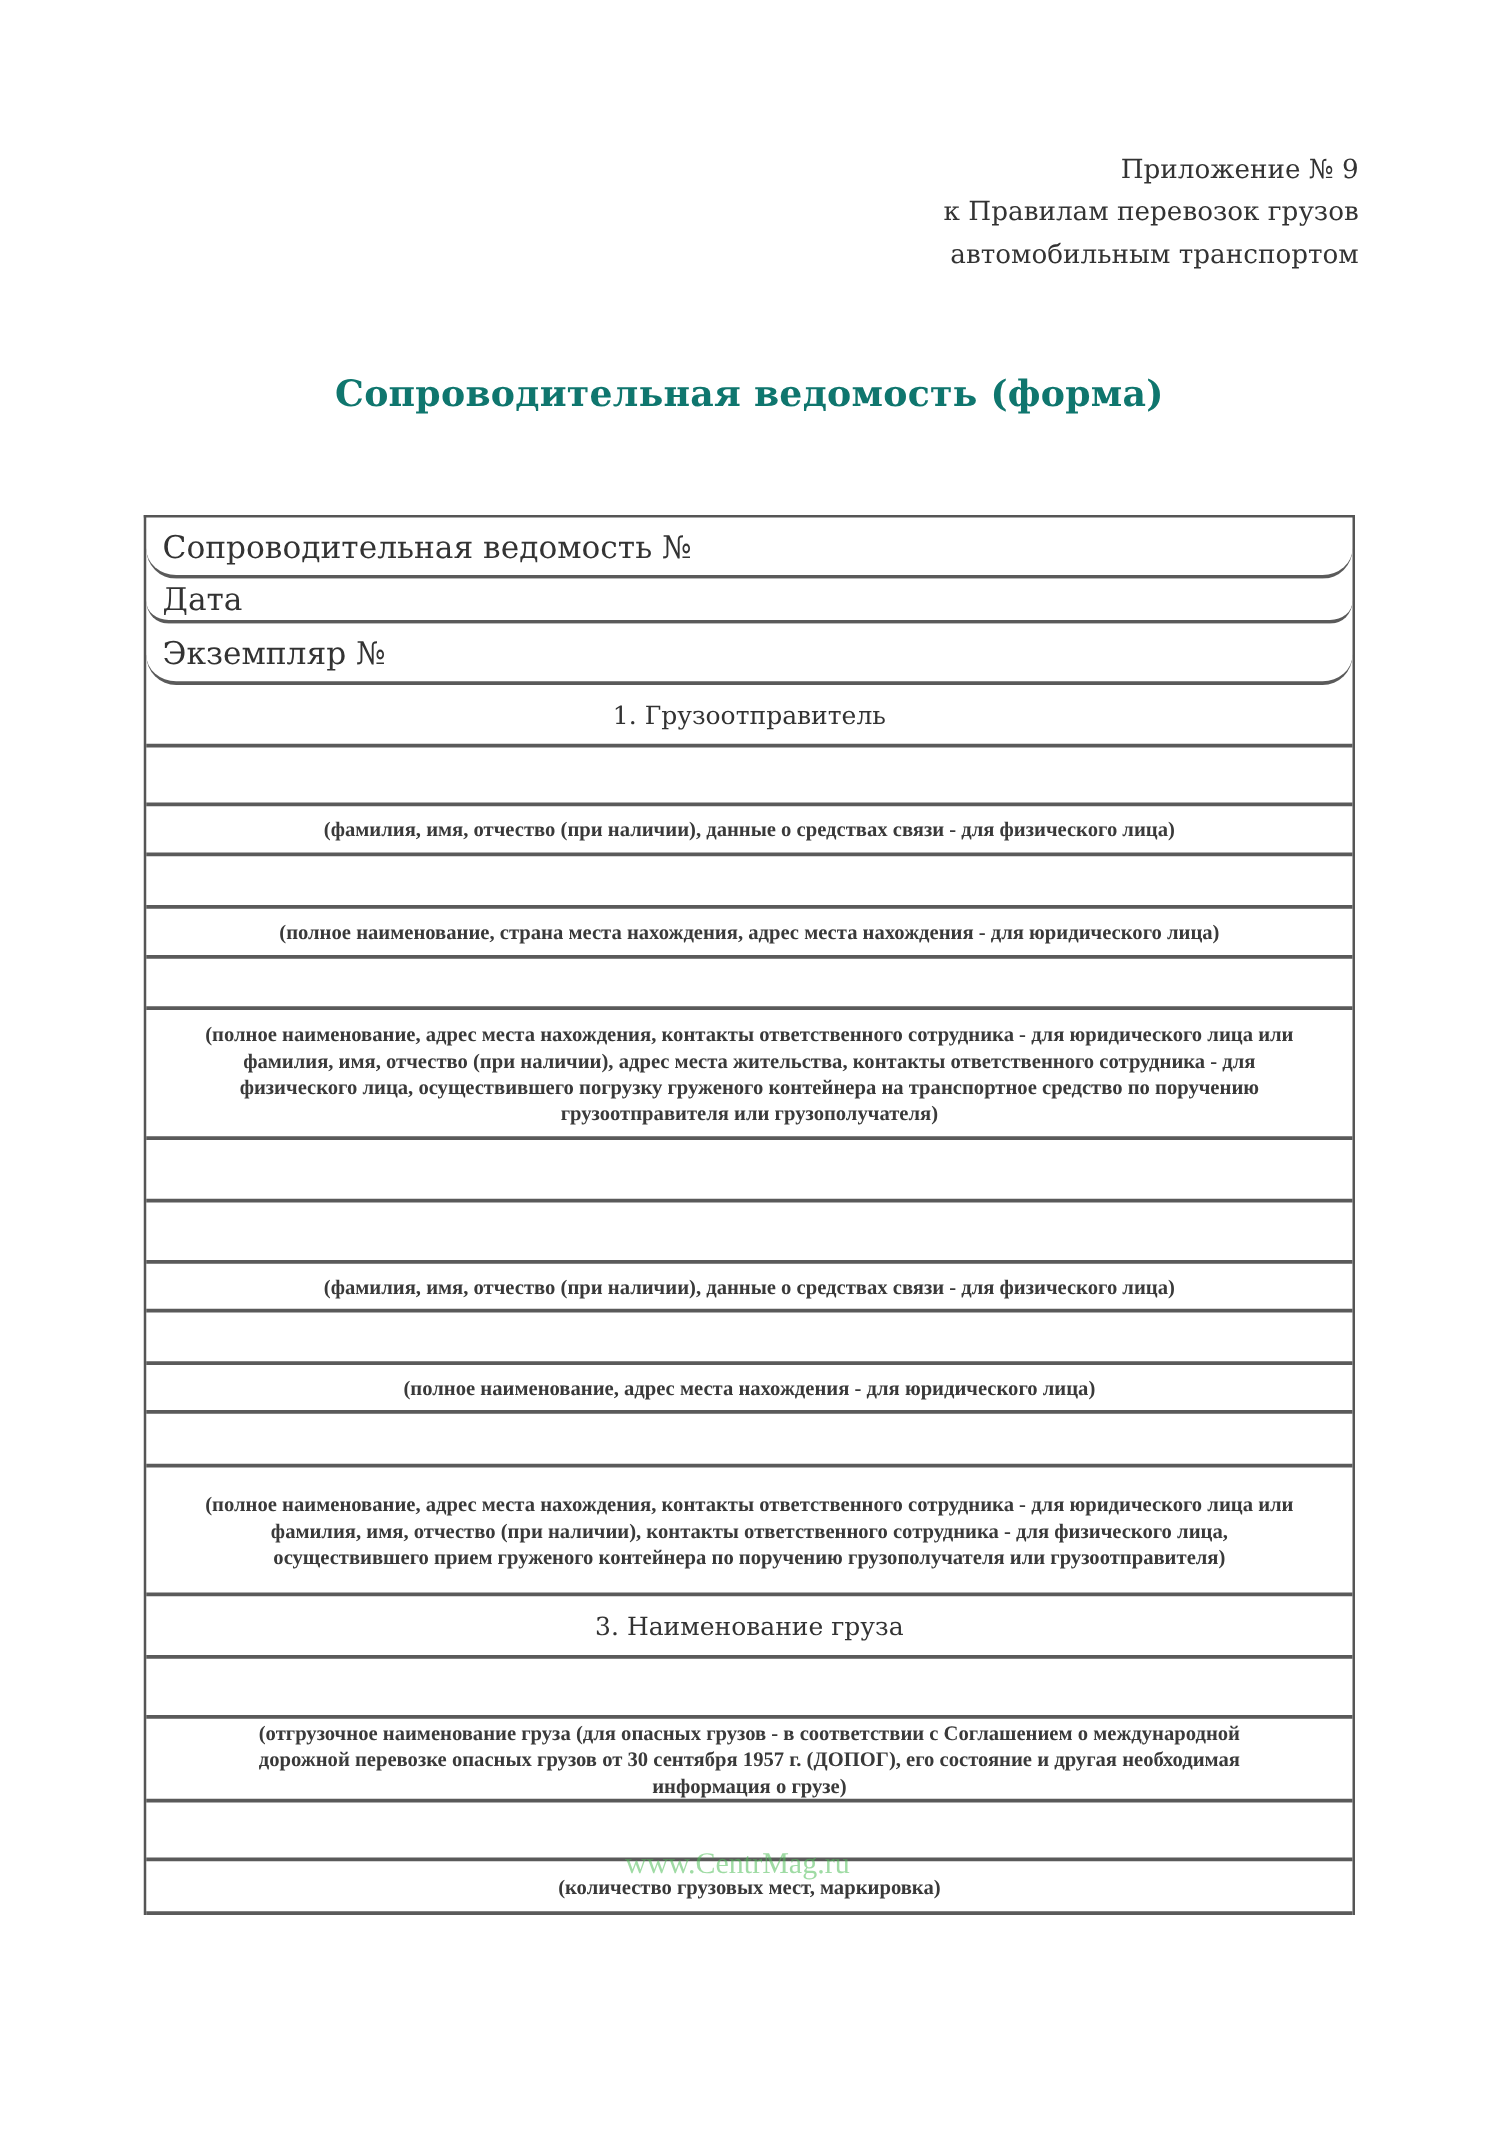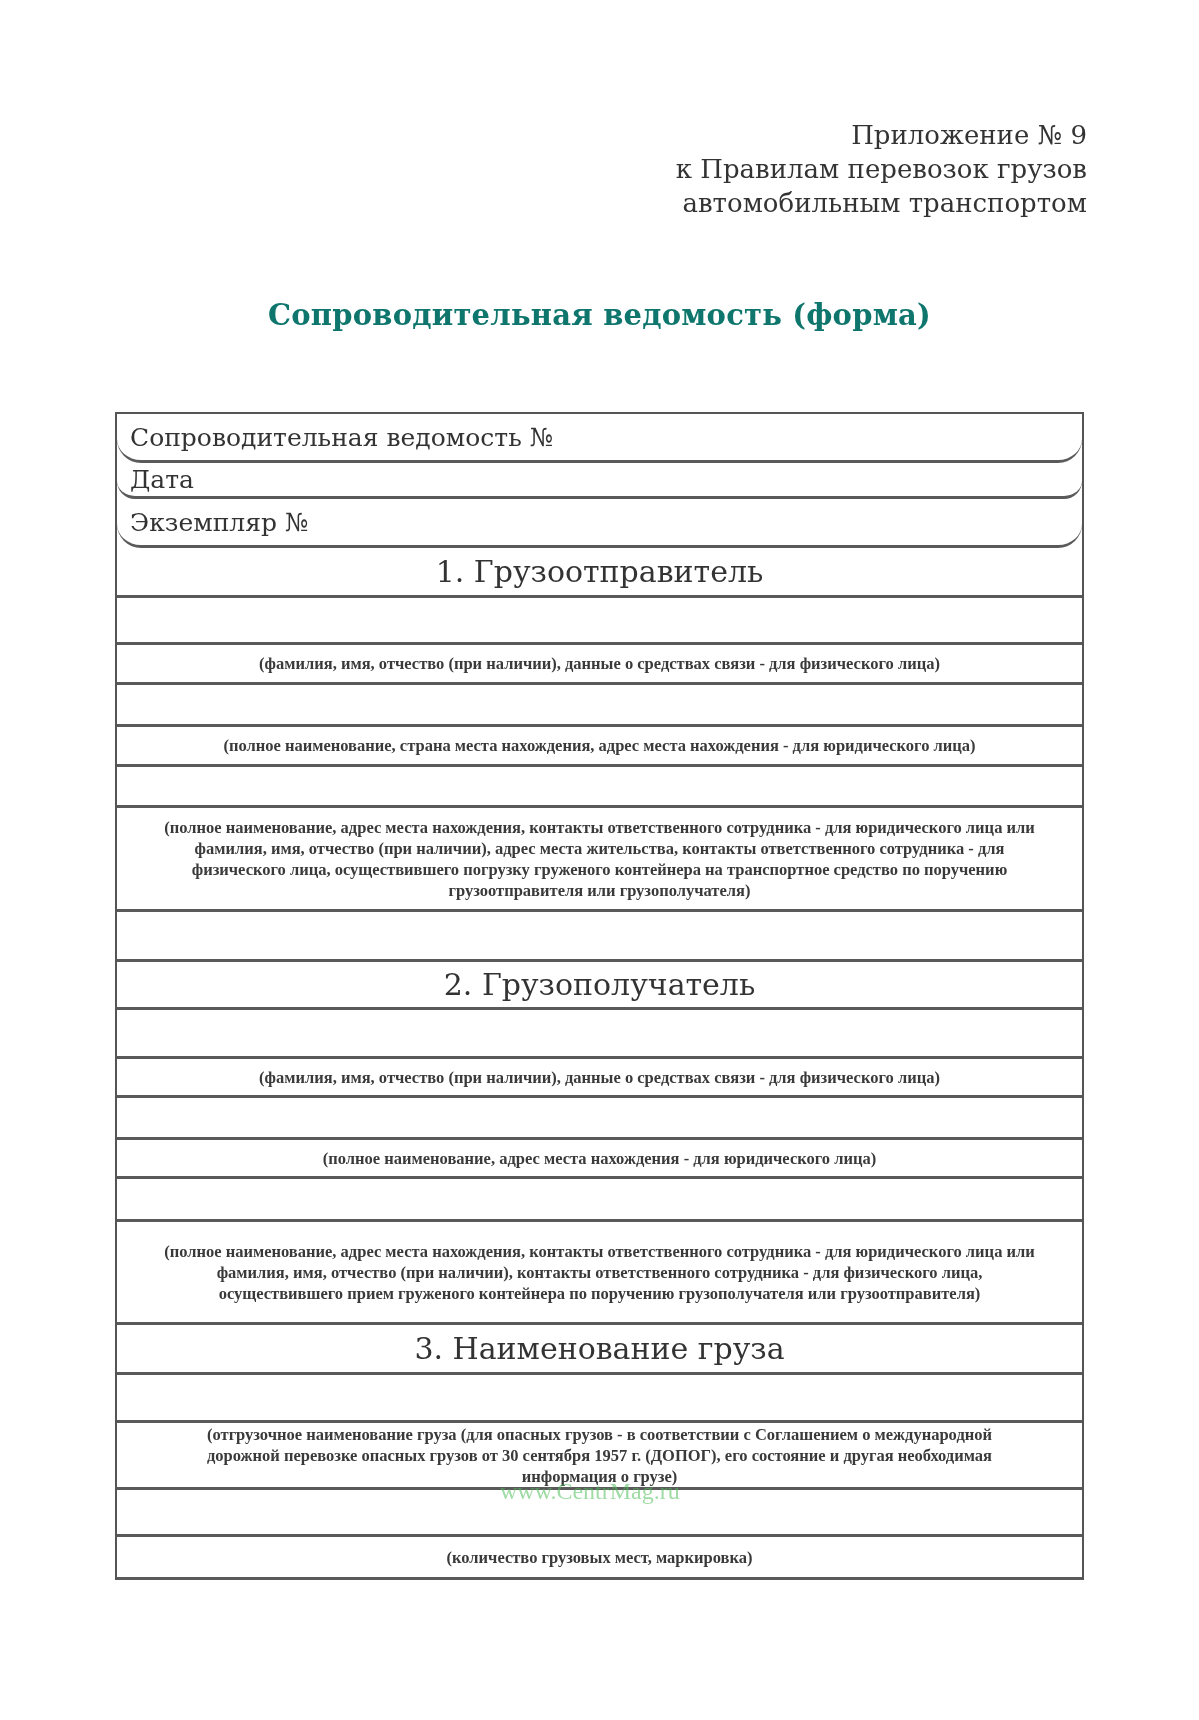--- a/index.html
+++ b/index.html
@@ -1,27 +1,27 @@
 <!DOCTYPE html>
 <html><head>
 <meta charset="utf-8">
 <style>
   html, body { margin: 0; padding: 0; background: #ffffff; }
   body { width: 1199px; height: 1720px; position: relative; overflow: hidden;
          font-family: "DejaVu Serif", "Liberation Serif", serif; color: #2b2b2b; }
   .appendix { position: absolute; right: 112px; top: 118px; text-align: right;
-              font-size: 26px; line-height: 34px; color: #333; }
+              font-size: 21px; line-height: 34px; color: #333; }
   .title { position: absolute; left: 0; width: 1199px; top: 298px; text-align: center;
            font-size: 29px; font-weight: bold; color: #0f766e; letter-spacing: 0.2px; }
   .form { position: absolute; left: 115px; top: 412px; width: 969px;
           border: 2px solid #555; border-bottom: none; box-sizing: border-box; }
   .row { border-bottom: 3px solid #5a5a5a; box-sizing: border-box; display: flex;
          align-items: center; }
   .row.field { font-size: 25px; padding-left: 13px; color: #333; border-radius: 24px; }
-  .row.heading { justify-content: center; font-size: 30px; color: #333; }
+  .row.heading { justify-content: center; font-size: 20px; color: #333; }
   .row.blank { }
   .row.caption { justify-content: center; text-align: center;
                  font-family: "Liberation Serif", "DejaVu Serif", serif;
                  font-size: 16.5px; line-height: 21px; color: #3a3a3a; font-weight: bold;
                  padding: 0 10px; }
   .watermark { position: absolute; left: 500px; top: 1478px; font-family: Liberation Serif, serif;
                font-size: 24px; color: rgba(80, 190, 90, 0.55); pointer-events: none; }
 </style>
 </head>
 <body>
@@ -55,23 +55,20 @@
   <div class="row blank" style="height:42px"></div>
   <div class="row caption" style="height:40px">
     <span>(полное наименование, страна места нахождения, адрес места нахождения - для юридического лица)</span>
   </div>
   <div class="row blank" style="height:41px"></div>
   <div class="row caption" style="height:104px; padding:0 40px">
     <span>(полное наименование, адрес места нахождения, контакты ответственного сотрудника - для юридического лица или фамилия, имя, отчество (при наличии), адрес места жительства, контакты ответственного сотрудника - для физического лица, осуществившего погрузку груженого контейнера на транспортное средство по поручению грузоотправителя или грузополучателя)</span>
   </div>
   <div class="row blank" style="height:50px"></div>
 
-  <div class="row heading" style="height:48px">
-    <span>2. Грузополучатель</span>
-  </div>
   <div class="row blank" style="height:49px"></div>
   <div class="row caption" style="height:39px">
     <span>(фамилия, имя, отчество (при наличии), данные о средствах связи - для физического лица)</span>
   </div>
   <div class="row blank" style="height:42px"></div>
   <div class="row caption" style="height:39px">
     <span>(полное наименование, адрес места нахождения - для юридического лица)</span>
   </div>
   <div class="row blank" style="height:43px"></div>
   <div class="row caption" style="height:103px; padding:0 40px">

